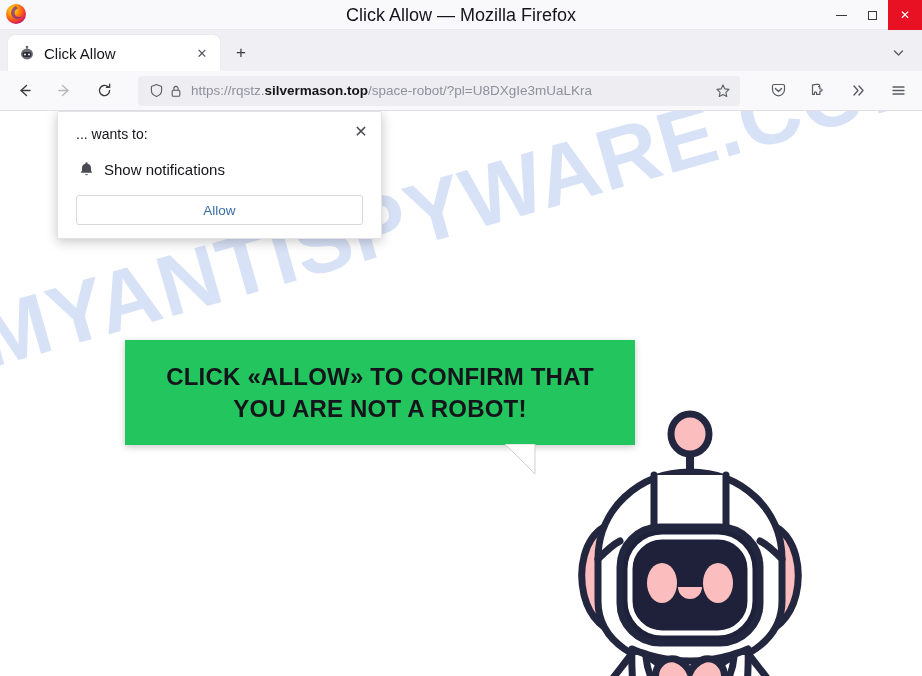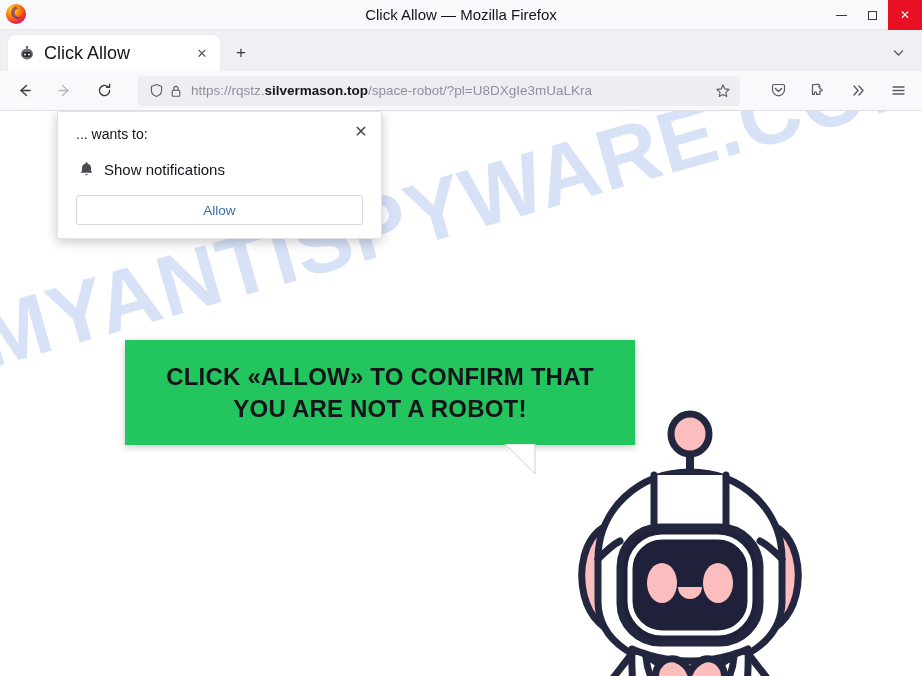--- a/index.html
+++ b/index.html
@@ -24,21 +24,21 @@
     border-bottom: 1px solid #e8e8ed;
     display: flex; align-items: center;
   }
   .ff-logo {
     position: absolute; left: 5px; top: 3px;
     width: 22px; height: 22px;
   }
   .title-text {
     position: absolute; left: 0; right: 0;
     text-align: center;
-    font-size: 15px; color: #15141a;
+    font-size: 18px; color: #15141a;
     line-height: 30px;
     pointer-events: none;
   }
   .winbtns {
     position: absolute; right: 0; top: 0;
     height: 30px; display: flex;
   }
   .winbtn {
     width: 31px; height: 30px;
     display: flex; align-items: center; justify-content: center;
@@ -64,21 +64,21 @@
     border-radius: 6px 6px 0 0;
     padding: 0 8px 0 11px;
     box-shadow: 0 0 1px rgba(0,0,0,.18);
   }
   .tab-favicon {
     width: 16px; height: 16px; flex: 0 0 16px;
     margin-right: 9px;
   }
   .tab-label {
     flex: 1 1 auto;
-    font-size: 18px; color: #15141a;
+    font-size: 15px; color: #15141a;
     white-space: nowrap; overflow: hidden; text-overflow: ellipsis;
   }
   .tab-close {
     width: 20px; height: 20px; flex: 0 0 20px;
     display: flex; align-items: center; justify-content: center;
     color: #5b5b66; font-size: 13px;
   }
   .newtab {
     width: 30px; height: 30px; margin: 0 0 3px 6px;
     display: flex; align-items: center; justify-content: center;

